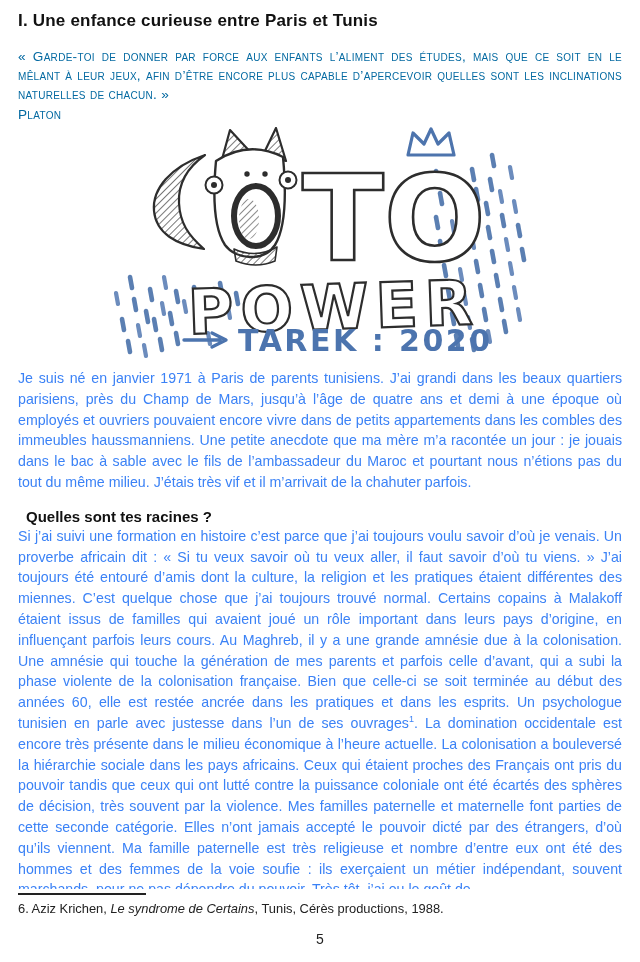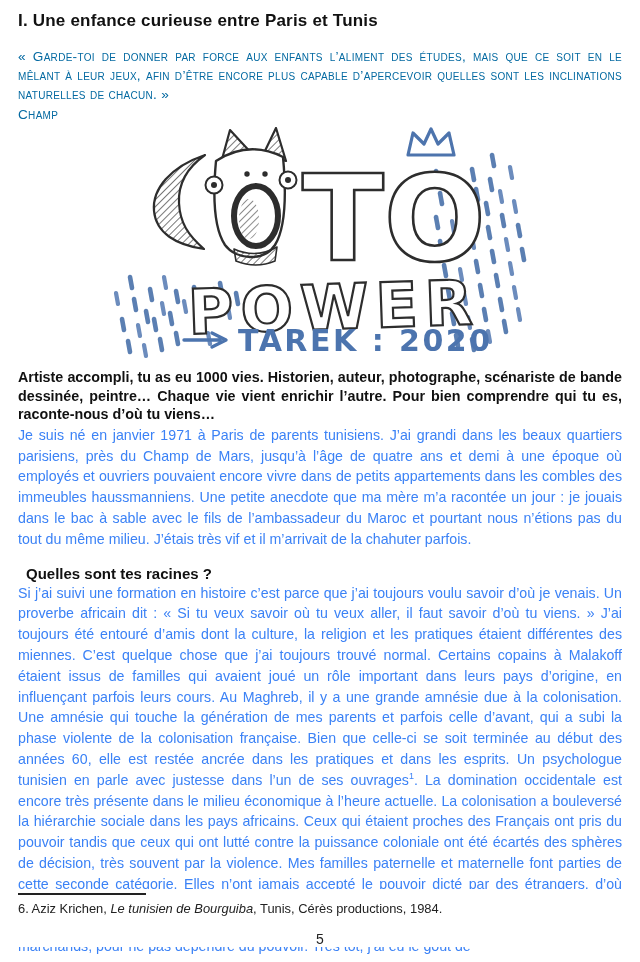--- a/index.html
+++ b/index.html
@@ -96,21 +96,21 @@
 </head>
 <body>
 
 <div class="page">
   <div class="content">
 
     <h1 class="chapter">I. Une enfance curieuse entre Paris et Tunis</h1>
 
     <div class="epigraph">
       <span>« Garde-toi de donner par force aux enfants l’aliment des études, mais que ce soit en le mêlant à leur jeux, afin d’être encore plus capable d’apercevoir quelles sont les inclinations naturelles de chacun. »</span>
-      <span class="author">Champ</span>
+      <span class="author">Platon</span>
     </div>
 
     <figure class="doodle">
       <svg viewBox="0 0 440 235" width="440" height="235" xmlns="http://www.w3.org/2000/svg">
         <defs>
           <pattern id="hatch" width="5" height="5" patternTransform="rotate(45)" patternUnits="userSpaceOnUse">
             <line x1="0" y1="0" x2="0" y2="5" stroke="#2d2d2d" stroke-width="1.3"></line>
           </pattern>
         </defs>
 
@@ -205,27 +205,26 @@
           <text class="outline" x="88" y="202" font-size="62" letter-spacing="7" stroke-width="2.2">POWER</text>
         </g>
 
         <g>
           <path d="M84,213 H120 M112,206 L126,213 L112,220" fill="none" stroke="#4c74ae" stroke-width="3.4" stroke-linecap="round" stroke-linejoin="round"></path>
           <text x="138" y="224" font-size="30" letter-spacing="2.5" fill="#4c74ae" font-family="DejaVu Sans, sans-serif" font-weight="600">TAREK : 2020</text>
         </g>
       </svg>
     </figure>
 
-    <p class="lead">Artiste accompli, tu as eu 1000 vies. Historien, auteur, photographe, scénariste de bande dessinée, peintre… Chaque vie vient enrichir l’autre. Pour bien comprendre qui tu es, raconte-nous d’où tu viens…</p>
 
     <p class="body">Je suis né en janvier 1971 à Paris de parents tunisiens. J’ai grandi dans les beaux quartiers parisiens, près du Champ de Mars, jusqu’à l’âge de quatre ans et demi à une époque où employés et ouvriers pouvaient encore vivre dans de petits appartements dans les combles des immeubles haussmanniens. Une petite anecdote que ma mère m’a racontée un jour : je jouais dans le bac à sable avec le fils de l’ambassadeur du Maroc et pourtant nous n’étions pas du tout du même milieu. J’étais très vif et il m’arrivait de la chahuter parfois.</p>
 
     <h2 class="question">Quelles sont tes racines ?</h2>
 
     <p class="body"><span>Si j’ai suivi une formation en histoire c’est parce que j’ai toujours voulu savoir d’où je venais. Un proverbe africain dit : « Si tu veux savoir où tu veux aller, il faut savoir d’où tu viens. » J’ai toujours été entouré d’amis dont la culture, la religion et les pratiques étaient différentes des miennes. C’est quelque chose que j’ai toujours trouvé normal. Certains copains à Malakoff étaient issus de familles qui avaient joué un rôle important dans leurs pays d’origine, en influençant parfois leurs cours. Au Maghreb, il y a une grande amnésie due à la colonisation. Une amnésie qui touche la génération de mes parents et parfois celle d’avant, qui a subi la phase violente de la colonisation française. Bien que celle-ci se soit terminée au début des années 60, elle est restée ancrée dans les pratiques et dans les esprits. Un psychologue tunisien en parle avec justesse dans l’un de ses ouvrages</span><sup class="fn">1</sup><span>. La domination occidentale est encore très présente dans le milieu économique à l’heure actuelle. La colonisation a bouleversé la hiérarchie sociale dans les pays africains. Ceux qui étaient proches des Français ont pris du pouvoir tandis que ceux qui ont lutté contre la puissance coloniale ont été écartés des sphères de décision, très souvent par la violence. Mes familles paternelle et maternelle font parties de cette seconde catégorie. Elles n’ont jamais accepté le pouvoir dicté par des étrangers, d’où qu’ils viennent. Ma famille paternelle est très religieuse et nombre d’entre eux ont été des hommes et des femmes de la voie soufie : ils exerçaient un métier indépendant, souvent marchands, pour ne pas dépendre du pouvoir. Très tôt, j’ai eu le goût de</span></p>
   </div>
 
   <div class="footer">
     <div class="fnrule"></div>
-    <p class="footnote"><span>6. Aziz Krichen, </span><span class="worktitle">Le tunisien de Bourguiba</span><span>, Tunis, Cérès productions, 1984.</span></p>
+    <p class="footnote"><span>6. Aziz Krichen, </span><span class="worktitle">Le syndrome de Certains</span><span>, Tunis, Cérès productions, 1988.</span></p>
     <div class="pageno">5</div>
   </div>
 </div>
 
 </body></html>

